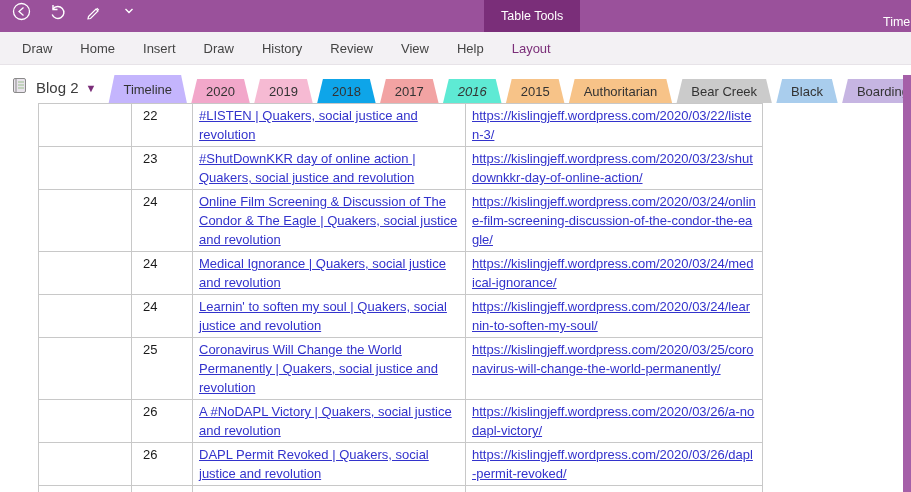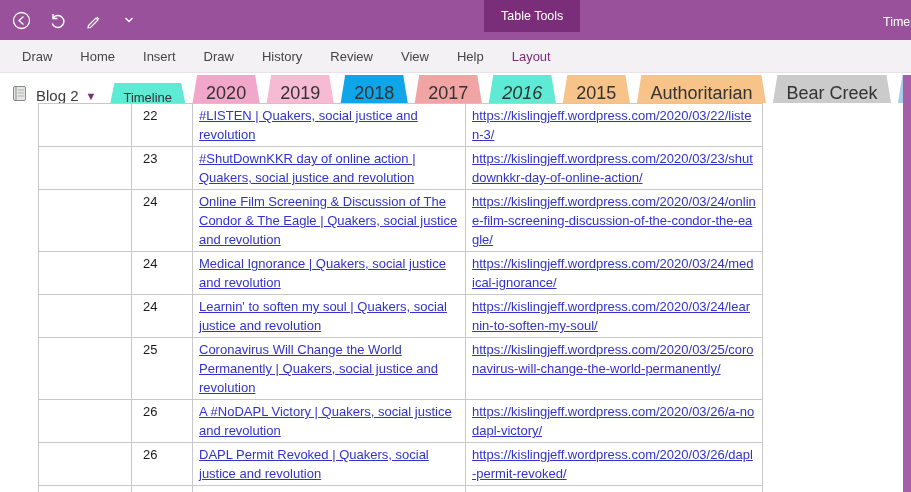--- a/index.html
+++ b/index.html
@@ -3,21 +3,21 @@
 <meta charset="utf-8">
 <style>
   html,body{margin:0;padding:0;}
   body{
     width:911px;height:492px;overflow:hidden;position:relative;
     font-family:"Liberation Sans", sans-serif;background:#ffffff;
     -webkit-font-smoothing:antialiased;
   }
   
   .titlebar{
-    height:40px;background:#9A519B;display:flex;align-items:center;
+    height:32px;background:#9A519B;display:flex;align-items:flex-start;
     color:#fff;position:relative;
   }
   .tb-icons{display:flex;align-items:center;gap:14px;padding-left:10px;}
   .tb-btn{width:22px;height:22px;display:flex;align-items:center;justify-content:center;cursor:pointer;}
   .tb-btn svg{display:block;}
   .contextual-tab{
     position:absolute;left:484px;top:0;height:32px;background:#7A2E79;
     display:flex;align-items:center;padding:0 17px;font-size:12.5px;color:#fff;
   }
   .window-title{
@@ -40,22 +40,22 @@
     position:relative;
     border-radius:11px;
   }
   .nb-label{
     display:flex;align-items:center;gap:7px;padding:0 12px 5px 10px;cursor:pointer;
   }
   .nb-name{font-size:15px;color:#3c3c3c;}
   .nb-caret{color:#7B2E79;font-size:11px;}
   .section-tabs{display:flex;align-items:flex-end;gap:4px;overflow:hidden;flex:1;}
   .stab{
-    height:37px;display:flex;align-items:center;justify-content:center;
-    padding:0 15px;font-size:18px;color:#333;cursor:pointer;white-space:nowrap;
+    height:25px;display:flex;align-items:center;justify-content:center;
+    padding:0 15px;font-size:13px;color:#333;cursor:pointer;white-space:nowrap;
     clip-path:polygon(6px 0, calc(100% - 6px) 0, 100% 100%, 0 100%);
   }
   .stab.selected{height:29px;font-size:13px;}
   
   .content{
     position:absolute;left:0;top:103px;right:0;bottom:0;background:#fff;overflow:hidden;
   }
   .note-table{
     position:absolute;left:38px;top:0;
     border-top:1px solid #C8C8C8;border-left:1px solid #C8C8C8;
@@ -129,21 +129,21 @@
       <svg width="19" height="19" viewBox="0 0 19 19">
         <rect x="3.5" y="2.5" width="12" height="14" rx="1.5" fill="#E9E4EC" stroke="#8A8A8A" stroke-width="1"></rect>
         <path d="M6 2.5 L6 16.5" stroke="#8A8A8A" stroke-width="1"></path>
         <path d="M8 6 h6 M8 9 h6 M8 12 h6" stroke="#9CBF8E" stroke-width="1.2"></path>
       </svg>
     </span>
     <span class="nb-name">Blog 2</span>
     <span class="nb-caret">▼</span>
   </div>
   <div class="section-tabs">
-    <div class="stab selected" style="background: #5eead4;">Timeline</div>
+    <div class="stab selected" style="background: #c4b5fd;">Timeline</div>
     <div class="stab" style="background: rgb(242, 167, 202);">2020</div>
     <div class="stab" style="background: rgb(246, 186, 211);">2019</div>
     <div class="stab" style="background: #0ea5e9;">2018</div>
     <div class="stab" style="background: rgb(242, 163, 163);">2017</div>
     <div class="stab" style="background: #5eead4; font-style: italic;">2016</div>
     <div class="stab" style="background: rgb(247, 195, 136);">2015</div>
     <div class="stab" style="background: rgb(247, 195, 136);">Authoritarian</div>
     <div class="stab" style="background: rgb(203, 203, 203);">Bear Creek</div>
     <div class="stab" style="background: rgb(169, 205, 237);">Black</div>
     <div class="stab" style="background: rgb(198, 181, 226);">Boarding Schools</div>

